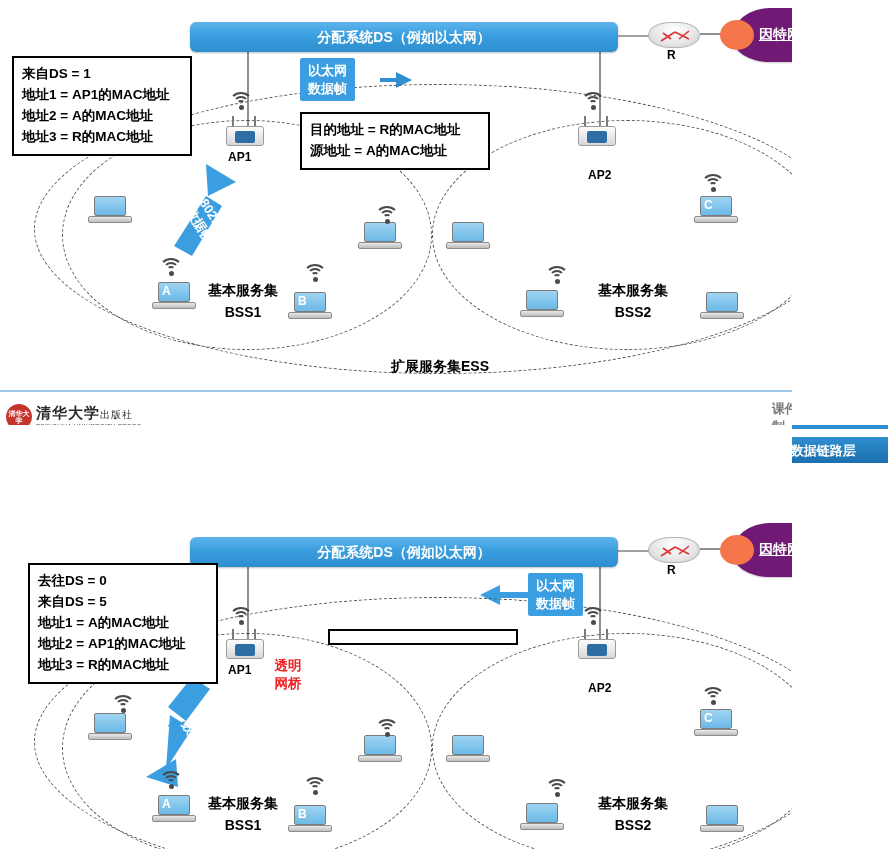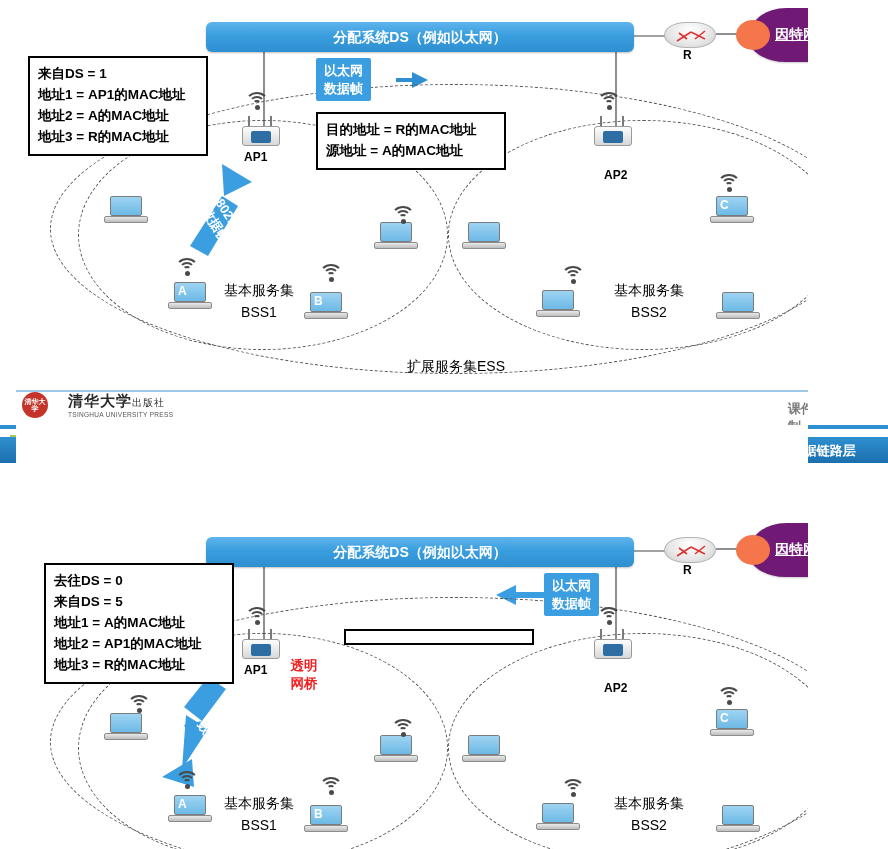--- a/index.html
+++ b/index.html
@@ -6,21 +6,21 @@
   html, body { margin:0; padding:0; }
   body {
     width: 888px; height: 849px;
     font-family: "Liberation Sans", sans-serif;
     background: #ffffff;
     position: relative;
     overflow: hidden;
     font-size: 13px;
     color: #000;
   }
-  .slide { position: absolute; left:16px; width: 792px; background:#fff; overflow:hidden; }
+  .slide { position: absolute; left:0; width: 792px; background:#fff; overflow:hidden; }
   .slide-top { top: 0; height: 425px; }
   .slide-bottom { top: 425px; height: 424px; }
 
   
   .ds-bar {
     position: absolute;
     background: linear-gradient(to bottom, #5fb4ec 0%, #3a9ede 45%, #2e8fd0 100%);
     border-radius: 6px;
     color: #fff;
     font-weight: bold;
@@ -127,29 +127,29 @@
   
   .bluetag {
     position:absolute;
     background:#3b9ee0;
     color:#fff; font-weight:bold; font-size:13px;
     padding:4px 8px; line-height:1.35; text-align:center;
     border-radius:2px;
   }
 
   
-  .lbl { position:absolute; font-weight:normal; font-size:14px; text-align:center; }
+  .lbl { position:absolute; font-weight:bold; font-size:14px; text-align:center; }
 
   
   svg.ov { position:absolute; left:0; top:0; width:888px; height:100%; pointer-events:none; }
 
   
   .footer-rule { position:absolute; left:0; width:888px; height:2px; background:#9ec9e8; }
   .press {
-    position:absolute; display:flex; align-items:center; gap:20px;
+    position:absolute; display:flex; align-items:center; gap:4px;margin-top:12px;
   }
   .press .seal {
     width:26px; height:26px; border-radius:50%; background:#c4342b; color:#fff;
     font-size:7px; display:flex; align-items:center; justify-content:center; text-align:center;
     line-height:1.05; font-weight:bold;
   }
   .press .cn { font-size:15px; font-weight:bold; color:#2b2b2b; letter-spacing:1px;}
   .press .cn small { font-size:10px; font-weight:normal; }
   .press .en { font-size:6.5px; color:#555; letter-spacing:.3px; }
   .credit { position:absolute; font-size:13px; font-weight:bold; color:#7a7a7a;margin-left:16px; }

